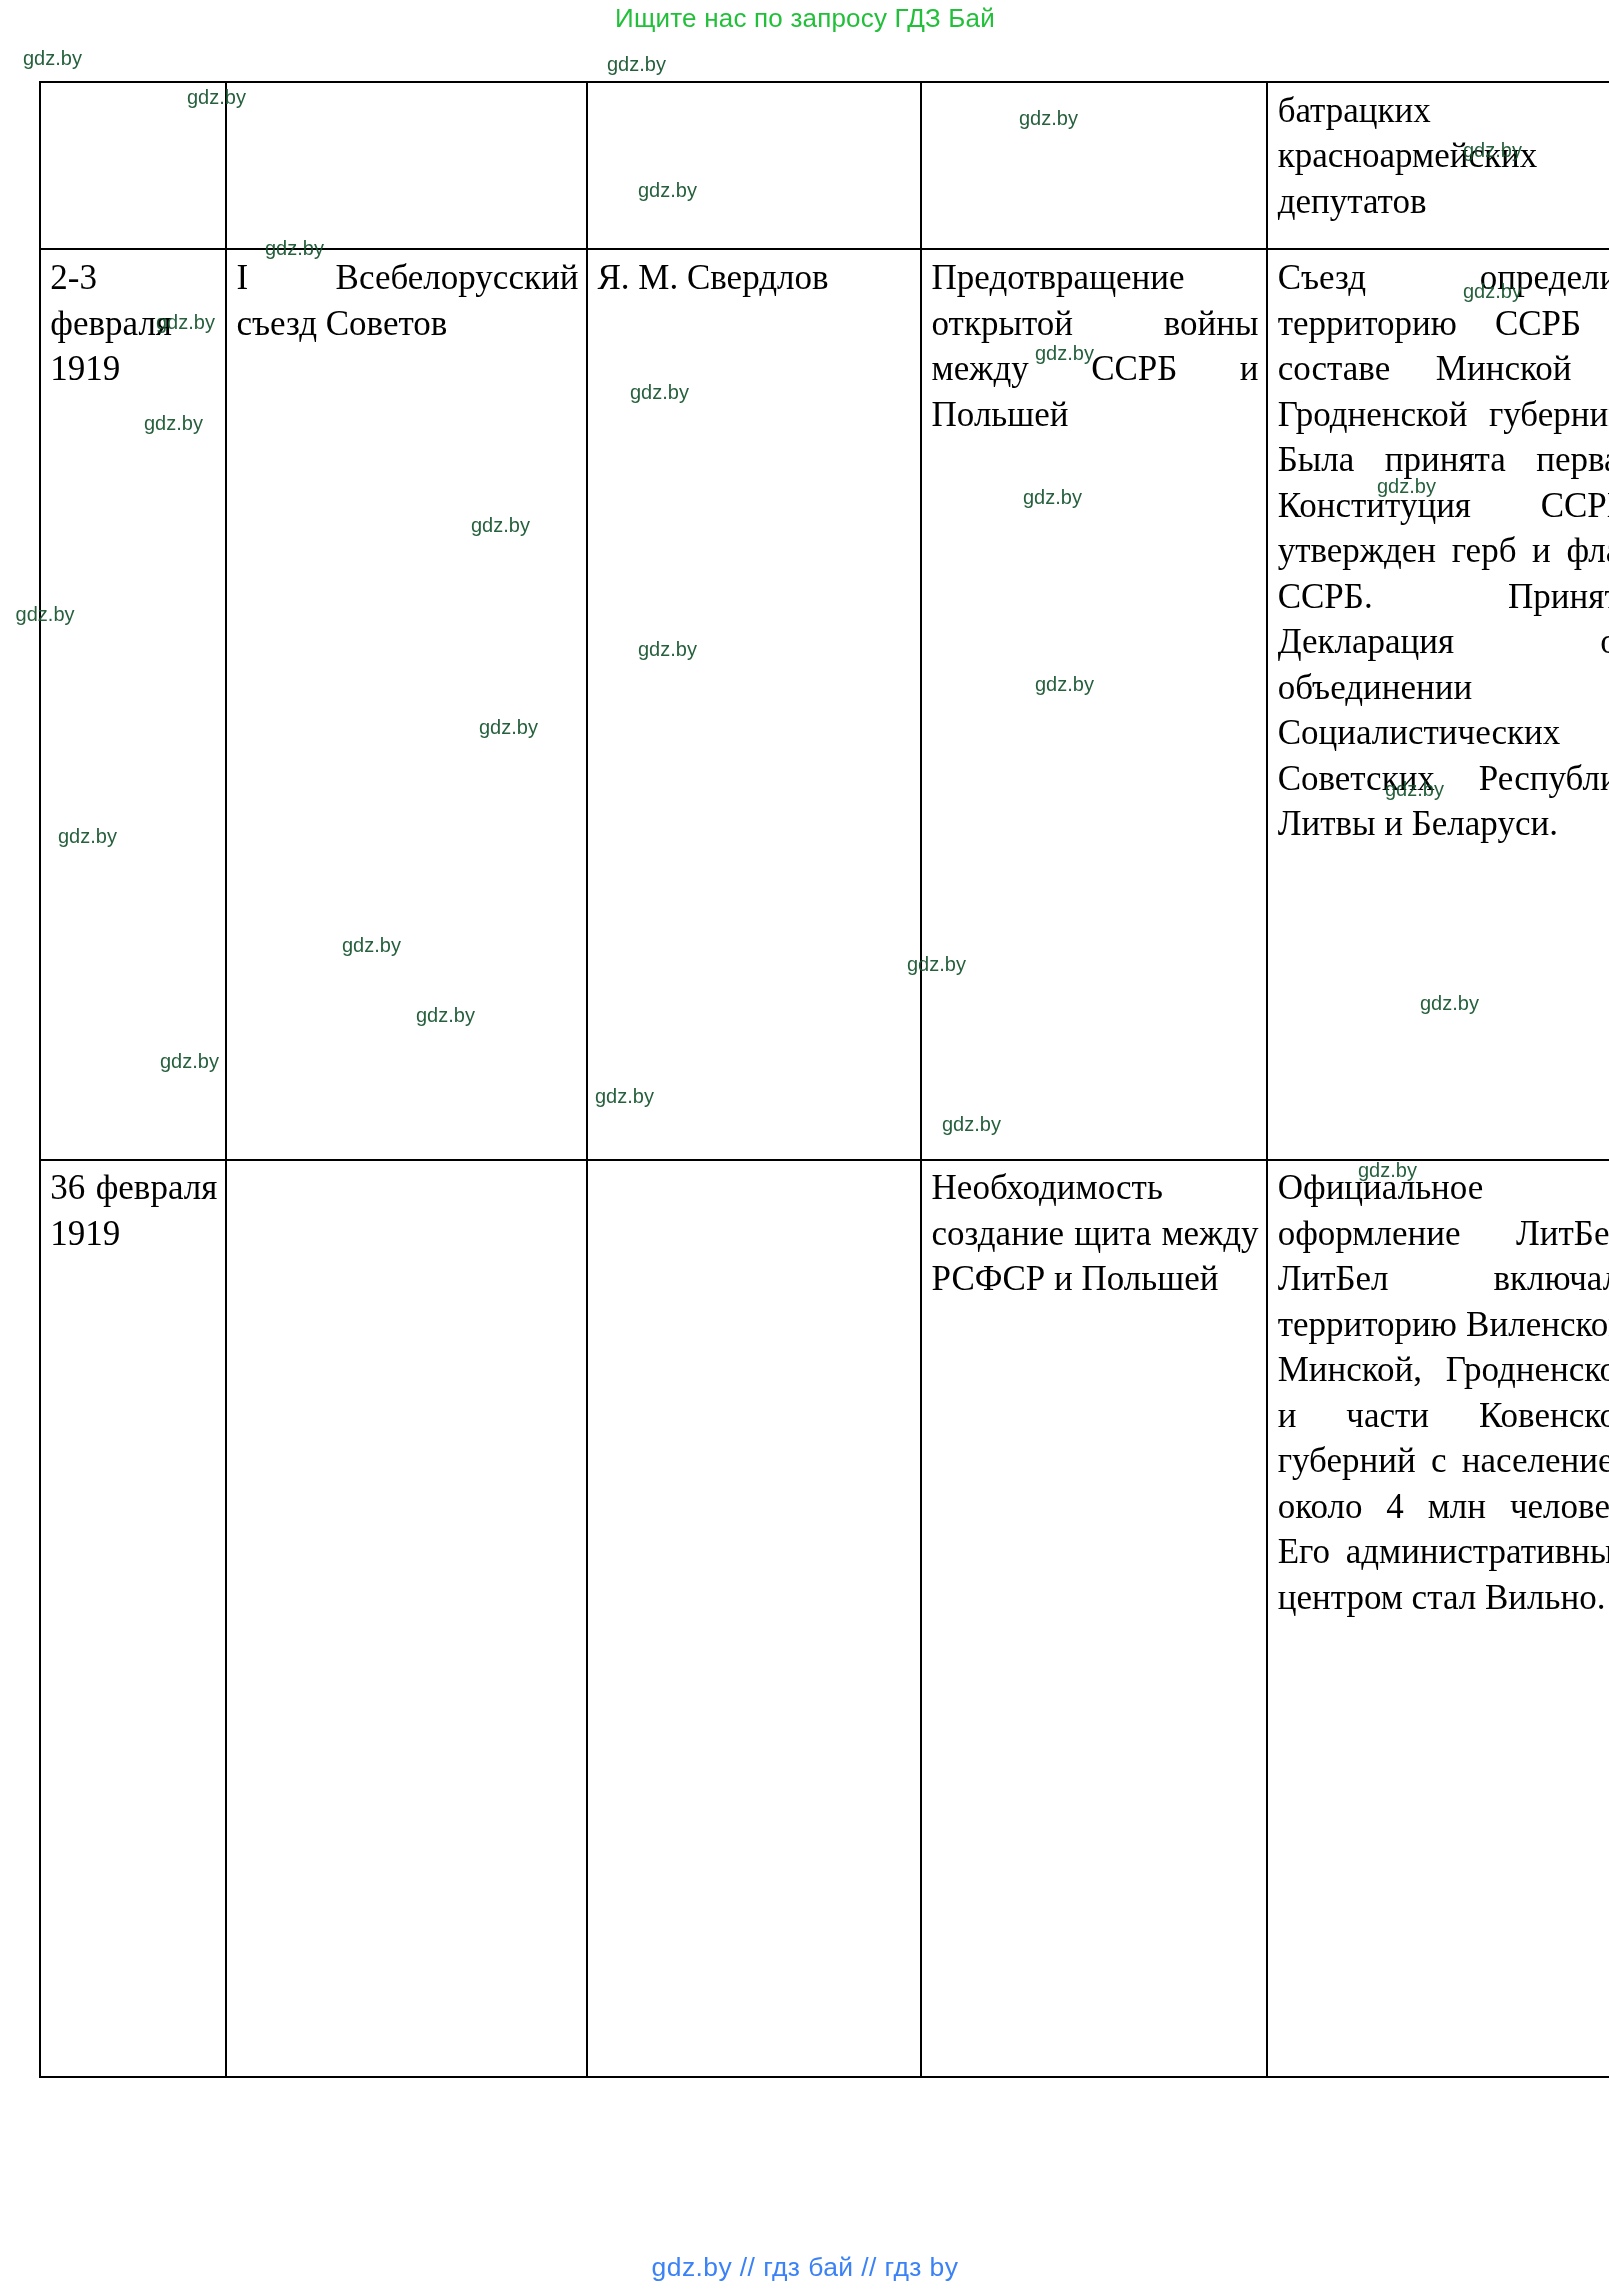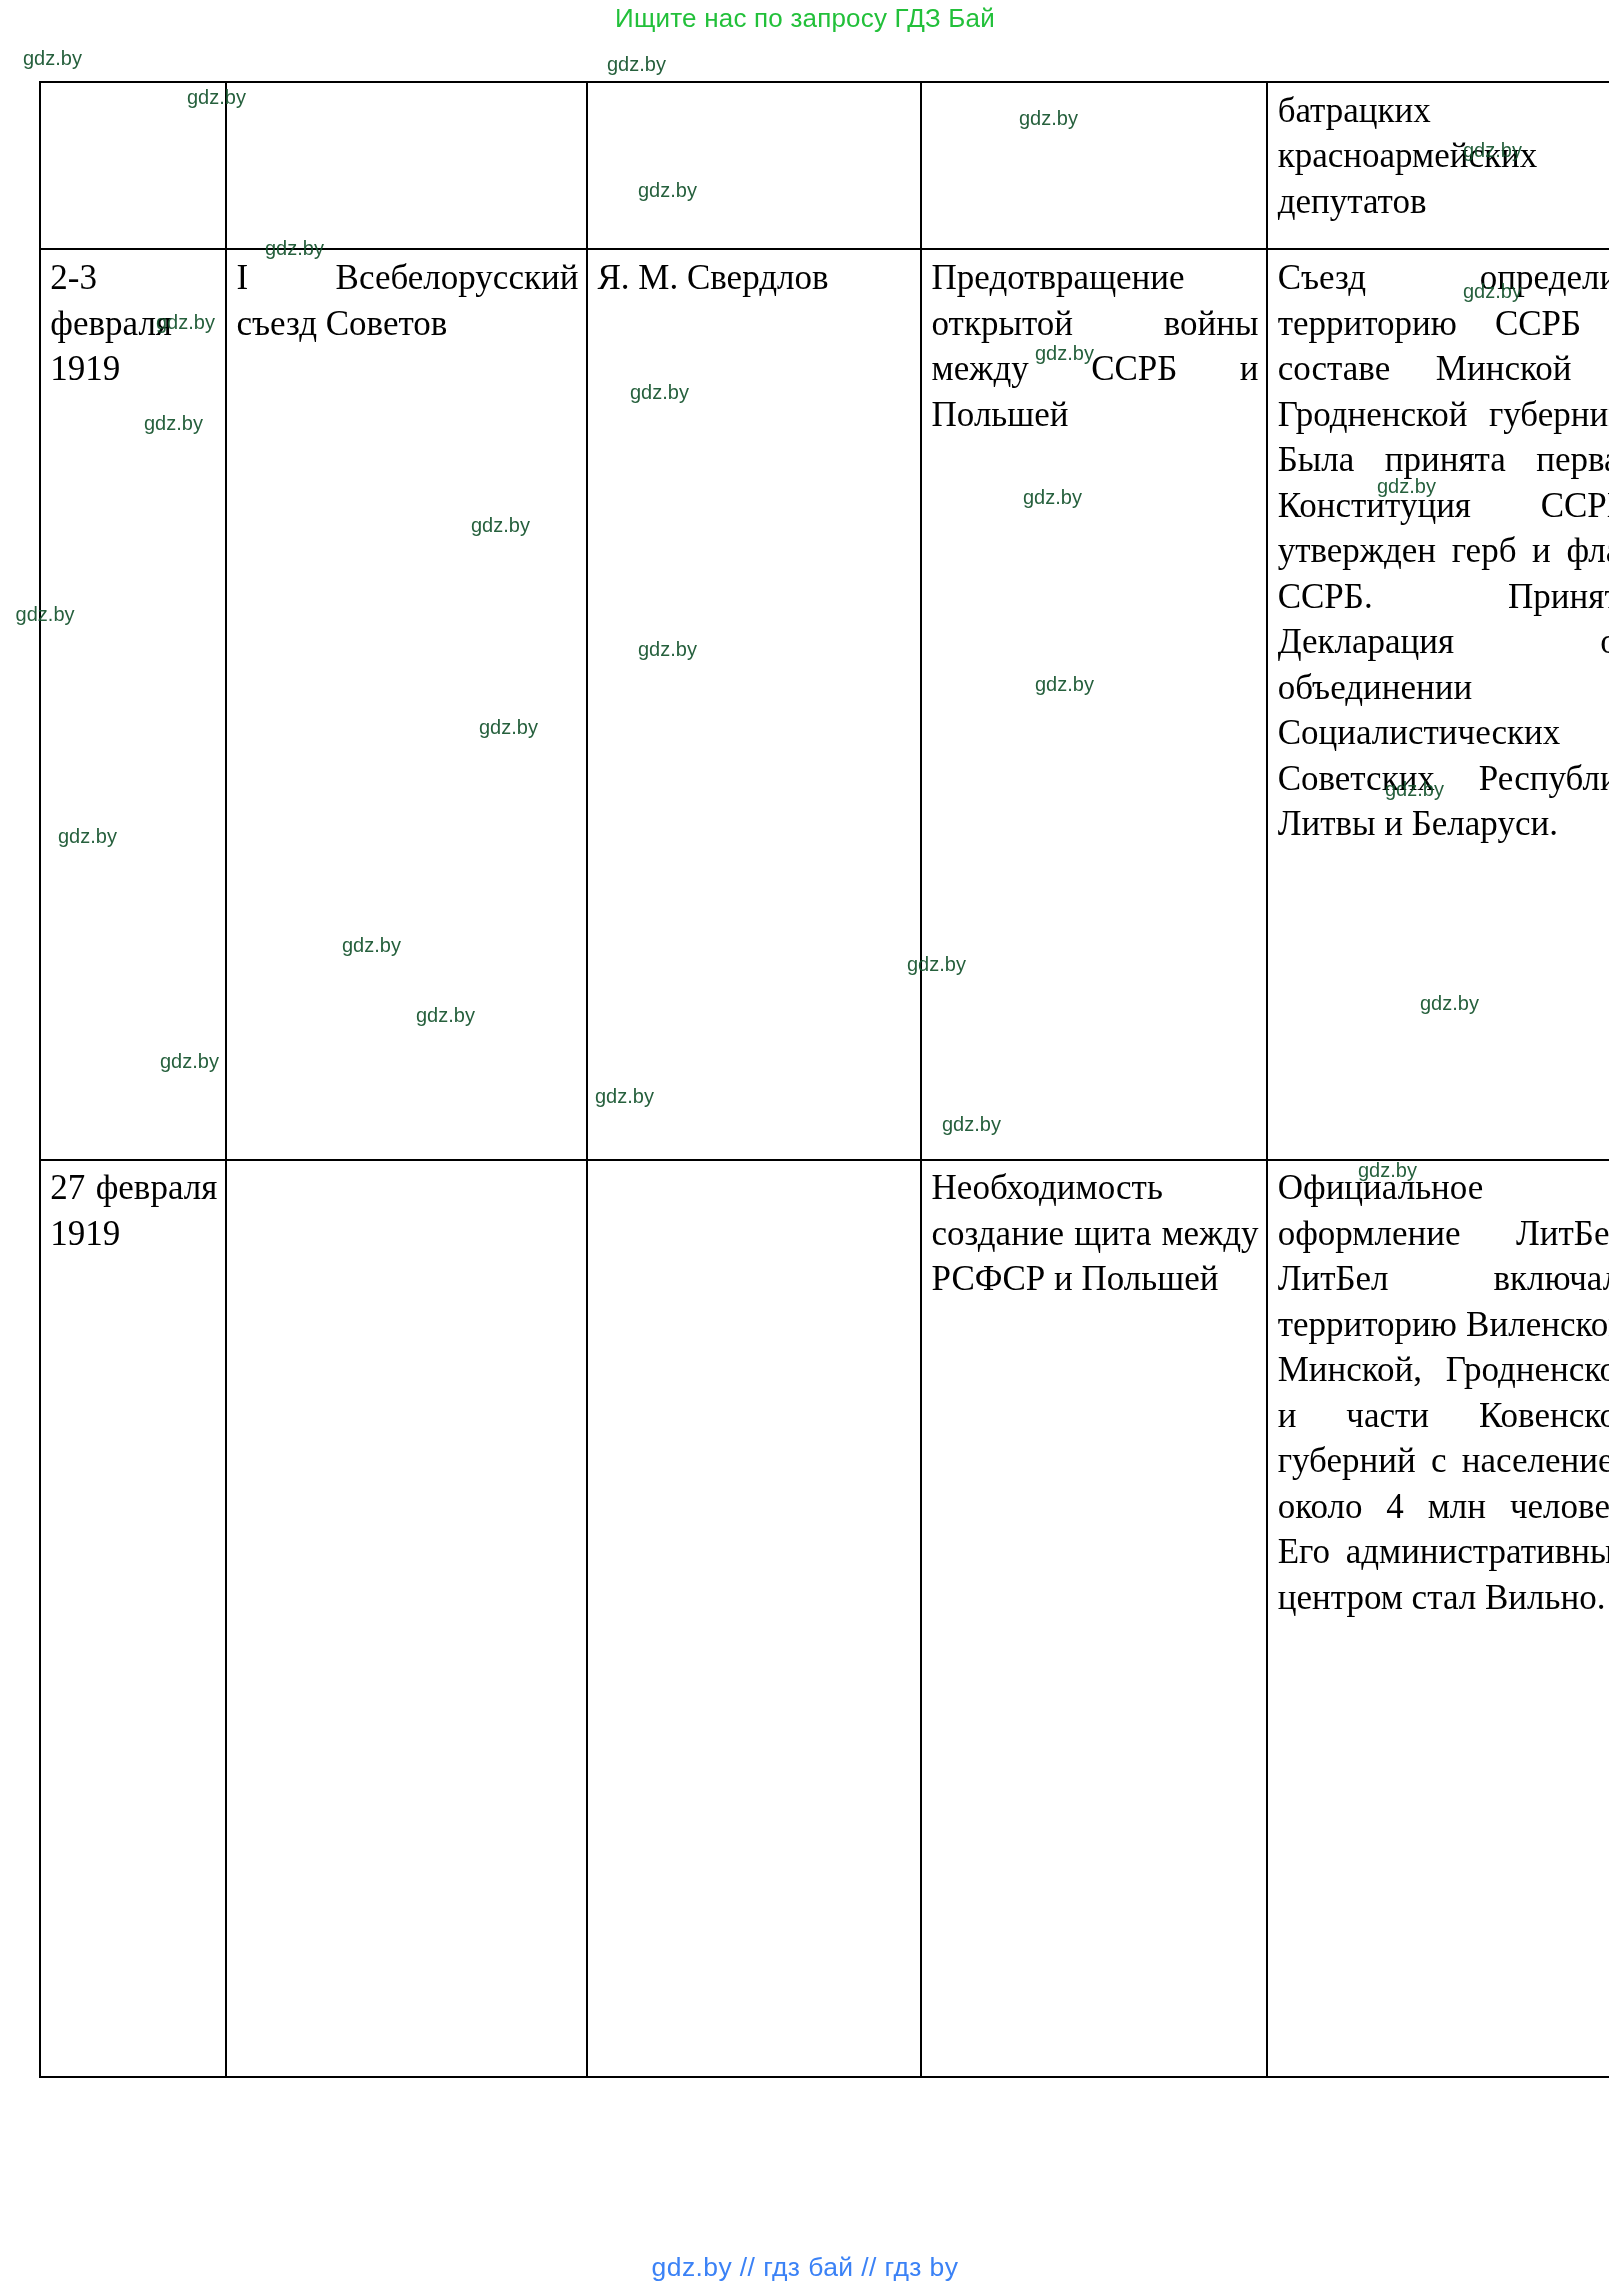--- a/index.html
+++ b/index.html
@@ -113,21 +113,21 @@
         <td class="c-result">батрацких и красноармейских депутатов</td>
       </tr>
       <tr class="row-1919feb">
         <td class="c-date">2-3 февраля 1919</td>
         <td class="c-event">I Всебелорусский съезд Советов</td>
         <td class="c-person">Я. М. Свердлов</td>
         <td class="c-cause">Предотвращение открытой войны между ССРБ и Польшей</td>
         <td class="c-result">Съезд определил территорию ССРБ в составе Минской и Гродненской губерний. Была принята первая Конституция ССРБ, утвержден герб и флаг ССРБ. Принята Декларация об объединении Социалистических Советских Республик Литвы и Беларуси.</td>
       </tr>
       <tr class="row-1919feb27">
-        <td class="c-date">27 февраля 1919</td>
+        <td class="c-date">36 февраля 1919</td>
         <td class="c-event"></td>
         <td class="c-person"></td>
         <td class="c-cause">Необходимость создание щита между РСФСР и Польшей</td>
         <td class="c-result">Официальное оформление ЛитБел. ЛитБел включала территорию Виленской, Минской, Гродненской и части Ковенской губерний с населением около 4 млн человек. Его административным центром стал Вильно.</td>
       </tr>
     </tbody>
   </table>
 
   <div id="watermark-layer">
       <div class="wm" style="left: 23px; top: 47px;">gdz.by</div>

